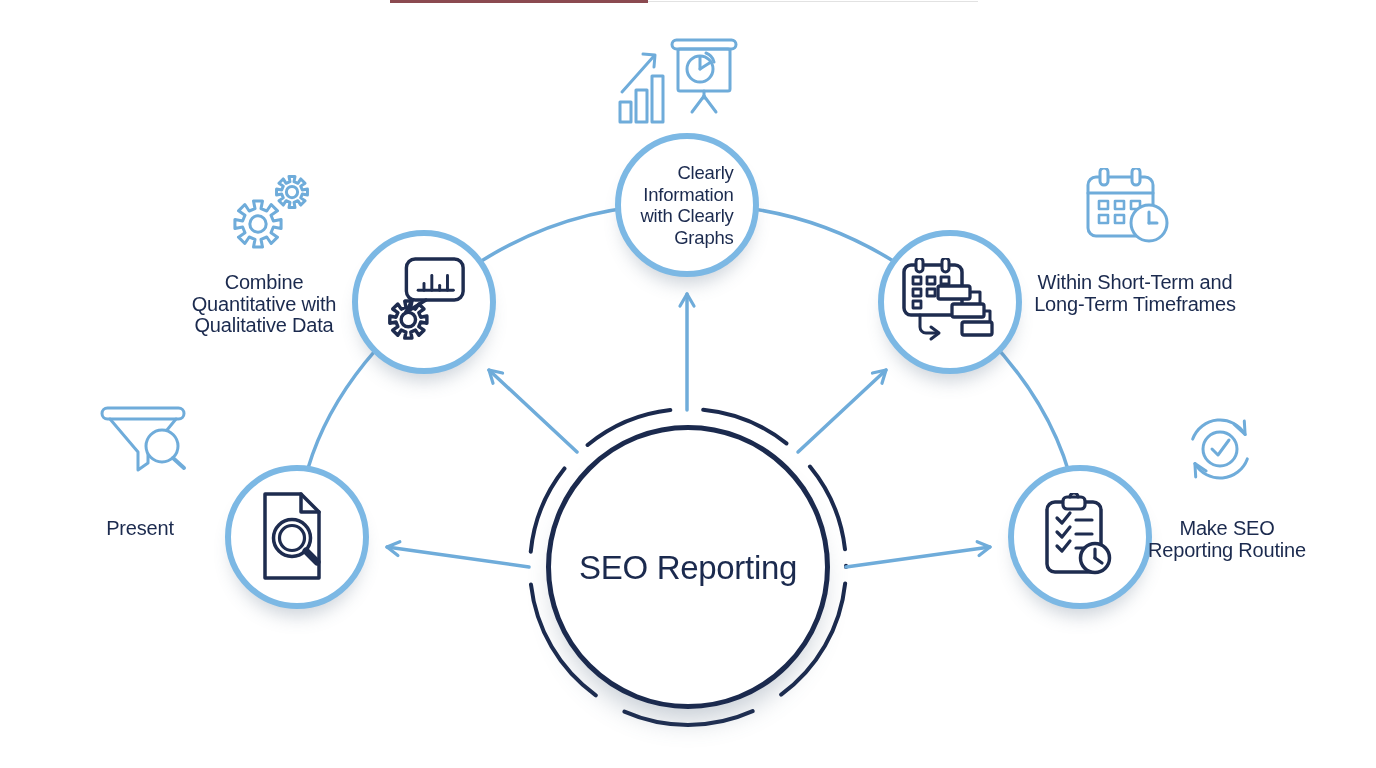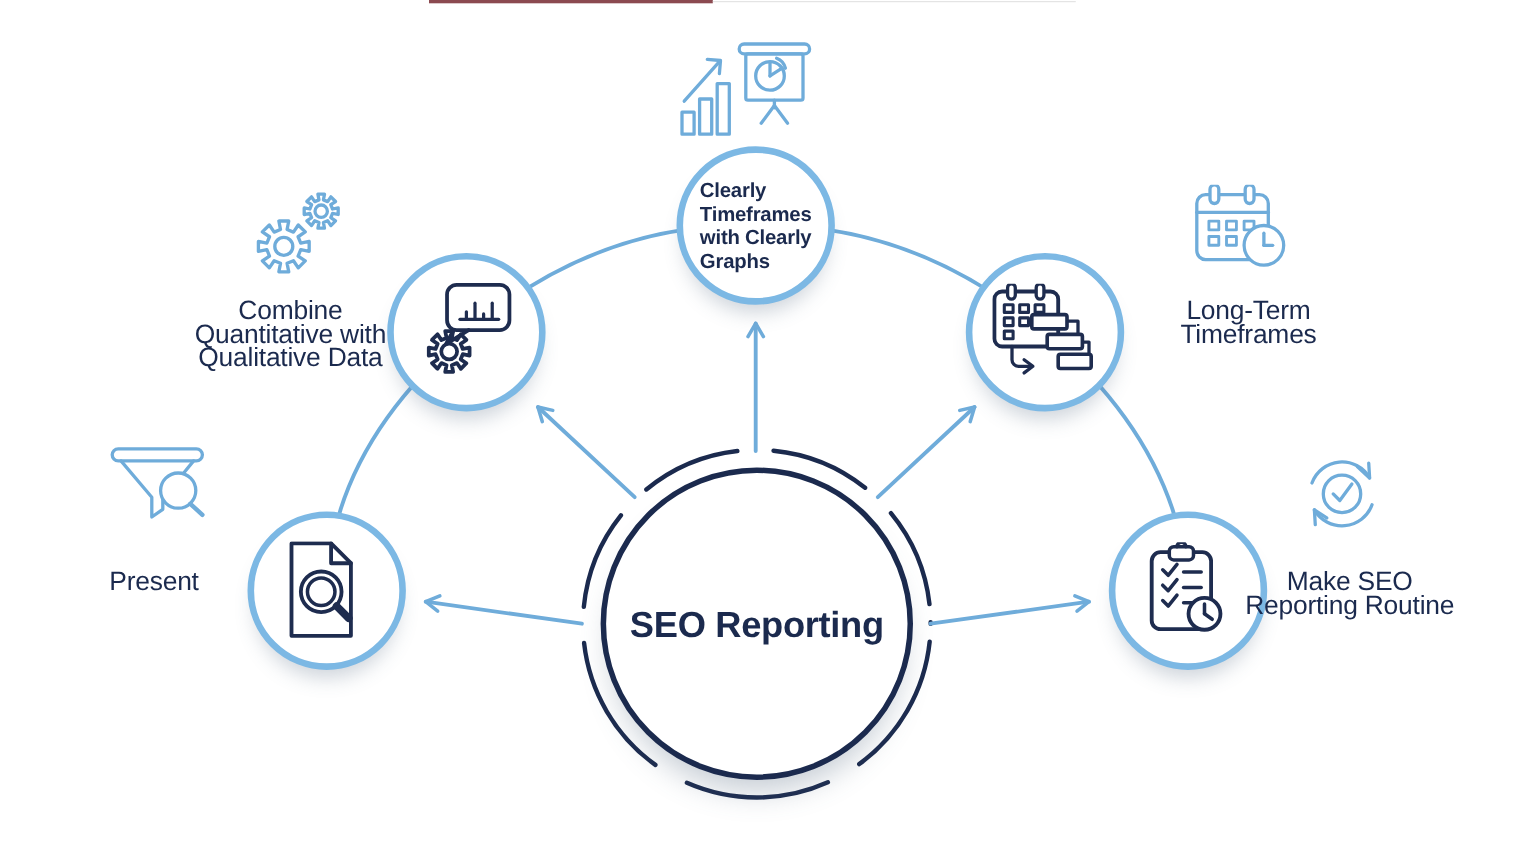--- a/index.html
+++ b/index.html
@@ -19,24 +19,24 @@
     display:flex;align-items:center;justify-content:center;
   }
   .satellite{
     width:132px;height:132px;border:6px solid var(--blue-border);
     box-shadow:0 14px 18px -7px rgba(75,98,122,.28);
   }
   .center{
     width:274px;height:274px;border:5px solid var(--navy);
     box-shadow:0 20px 28px -10px rgba(75,98,122,.33);
   }
-  .center-text{font-size:33px;line-height:41px;font-weight:700;text-align:center;letter-spacing:-.3px;}
-  .node-text{font-size:18.5px;line-height:21.5px;font-weight:700;text-align:left;letter-spacing:-.2px;}
+  .center-text{font-size:33px;line-height:41px;font-weight:400;text-align:center;letter-spacing:-.3px;}
+  .node-text{font-size:18.5px;line-height:21.5px;font-weight:400;text-align:right;letter-spacing:-.2px;}
   .label{
-    position:absolute;z-index:2;font-size:24px;line-height:21.5px;font-weight:500;
+    position:absolute;z-index:2;font-size:20px;line-height:21.5px;font-weight:500;
     text-align:center;letter-spacing:-.2px;
   }
   .decor{position:absolute;z-index:2;}
   .edge-line{position:absolute;z-index:3;}
 </style>
 </head>
 <body>
 
 <svg width="0" height="0" style="position:absolute" aria-hidden="true">
   <defs>
@@ -74,21 +74,21 @@
 
   <div class="node center" style="left:546px;top:425px;">
     <div class="center-text">
       <div>SEO Reporting</div>
     </div>
   </div>
 
   <div class="node satellite" style="left:615px;top:133px;">
     <div class="node-text">
       <div>Clearly</div>
-      <div>Timeframes</div>
+      <div>Information</div>
       <div>with Clearly</div>
       <div>Graphs</div>
     </div>
   </div>
 
   <div class="node satellite" style="left:352px;top:230px;">
     <svg width="90" height="92" viewBox="0 0 92 92" fill="none" stroke="#1E2C4F" stroke-linecap="round" stroke-linejoin="round">
       <rect x="28" y="2" width="58" height="42" rx="9" stroke-width="3.5"></rect>
       <path d="M34,44 L27,57 L48,44" stroke-width="3.5"></path>
       <path d="M40,34 H76" stroke-width="3"></path>
@@ -217,20 +217,21 @@
     <path d="M36,45 L42,51 L53,36"></path>
   </svg>
 
   <div class="label" style="left:148px;top:272px;width:232px;">
     <div>Combine</div>
     <div>Quantitative with</div>
     <div>Qualitative Data</div>
   </div>
 
   <div class="label" style="left:1018px;top:272px;width:234px;">
+    <div>Within Short-Term and</div>
     <div>Long-Term Timeframes</div>
   </div>
 
   <div class="label" style="left:38px;top:518px;width:204px;">
     <div>Present</div>
   </div>
 
   <div class="label" style="left:1125px;top:518px;width:204px;">
     <div>Make SEO</div>
     <div>Reporting Routine</div>

